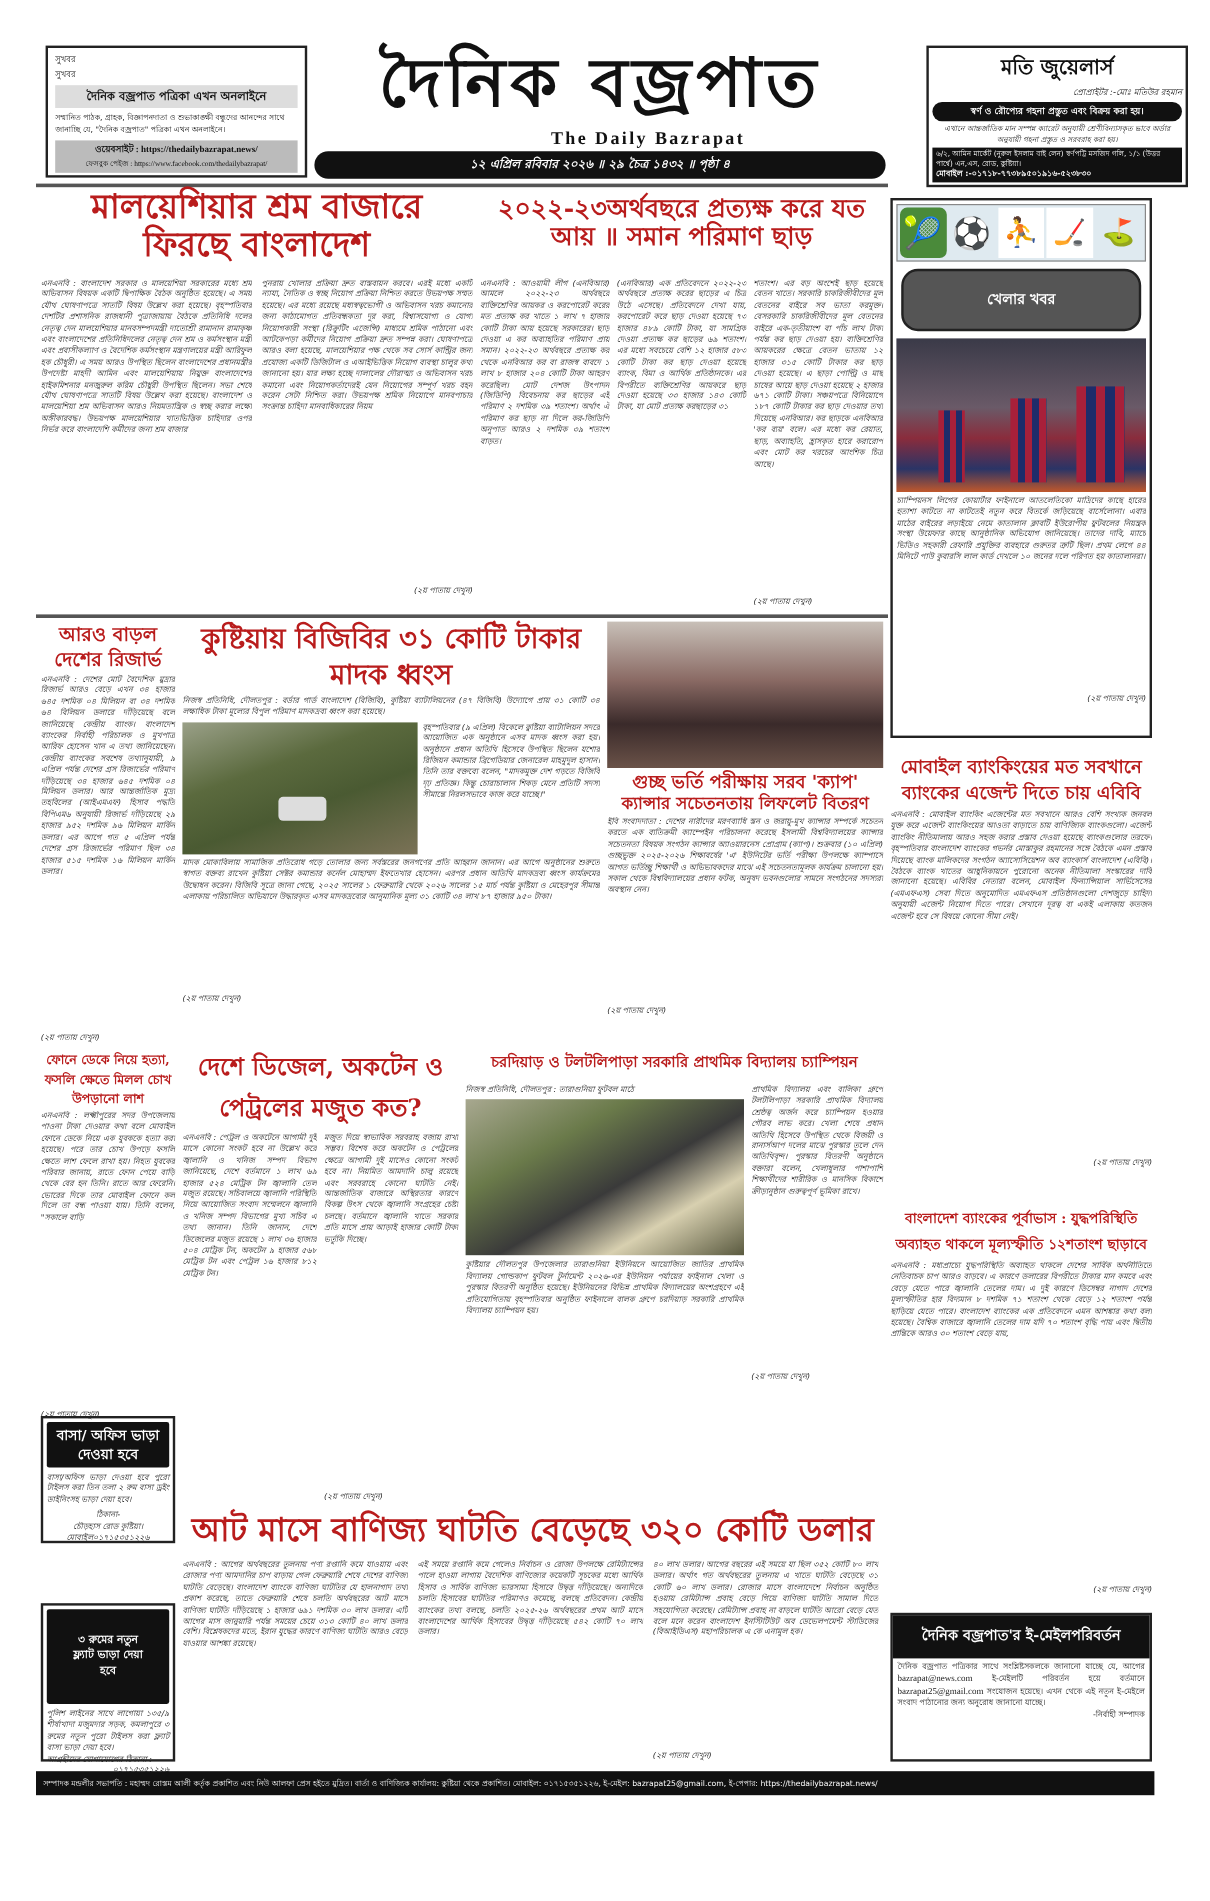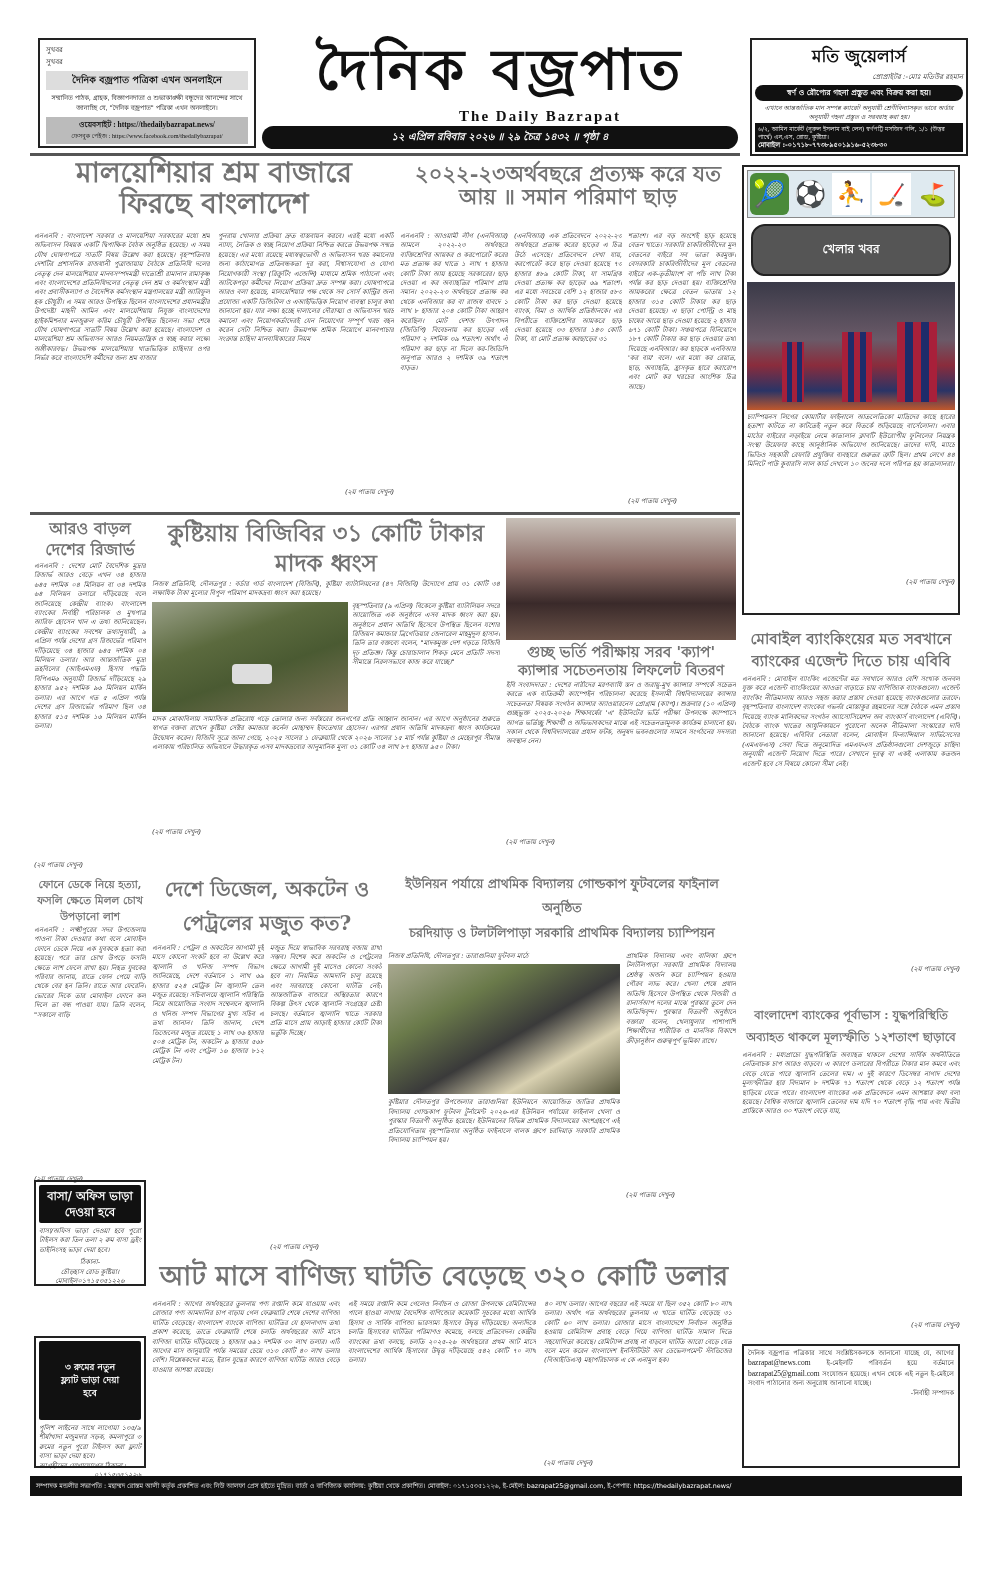--- a/index.html
+++ b/index.html
@@ -1,51 +1,51 @@
 <!DOCTYPE html>
 <html><head>
 <meta charset="utf-8">
 <style>
   * { box-sizing: border-box; margin: 0; padding: 0; }
   html, body { width: 1008px; height: 1584px; background: #fff; overflow: hidden; }
   body { font-family: "DejaVu Sans", sans-serif; color: #111; position: relative; }
   .abs { position: absolute; }
   .body-text { font-size: 6.6px; line-height: 9.4px; color: #222; text-align: justify; font-style: italic; }
   .col { overflow: hidden; }
-  .hl { font-family: "DejaVu Serif", serif; font-weight: bold; color: #737373; text-align: center; line-height: 1.1; }
+  .hl { font-family: "DejaVu Serif", serif; font-weight: bold; color: #b91c1c; text-align: center; line-height: 1.1; }
   .rule { background: #555; height: 3px; }
   .box { border: 2px solid #222; }
   .photo { background: linear-gradient(135deg, #6b5a44 0%, #8a7a5c 40%, #5d6b3e 70%, #3e4a2a 100%); }
   .black-pill { background: #111; color: #fff; border-radius: 12px; text-align: center; font-weight: bold; }
   .grey-pill { background: #555; color: #fff; border-radius: 14px; border: 2px solid #222; text-align: center; font-weight: bold; }
   .see-more { font-style: italic; }
 </style>
 </head>
 <body>
 
 <div class="abs box" style="left:38px;top:38px;width:218px;height:110px;padding:4px 6px;">
   <div style="display:flex;justify-content:space-around;font-size:7px;flex-direction:column;">
     <span>সুখবর</span>
     <span>সুখবর</span>
   </div>
   <div style="background:#ddd;font-weight:bold;font-size:9.5px;text-align:center;padding:2px 0;margin:3px 0;">দৈনিক বজ্রপাত পত্রিকা এখন অনলাইনে</div>
-  <div style="font-size:6.4px;line-height:10px;text-align:center;">সম্মানিত পাঠক, গ্রাহক, বিজ্ঞাপনদাতা ও শুভাকাঙ্ক্ষী বন্ধুদের আনন্দের সাথে জানাচ্ছি যে, "দৈনিক বজ্রপাত" পত্রিকা এখন অনলাইনে।</div>
+  <div style="font-size:6.4px;line-height:10px;text-align:left;">সম্মানিত পাঠক, গ্রাহক, বিজ্ঞাপনদাতা ও শুভাকাঙ্ক্ষী বন্ধুদের আনন্দের সাথে জানাচ্ছি যে, "দৈনিক বজ্রপাত" পত্রিকা এখন অনলাইনে।</div>
   <div style="background:#bbb;margin-top:4px;padding:2px 0;text-align:center;">
     <div style="font-size:7.5px;font-weight:bold;font-family:'Liberation Serif',serif;">ওয়েবসাইট : https://thedailybazrapat.news/</div>
     <div style="font-size:6.2px;font-family:'Liberation Serif',serif;">ফেসবুক পেইজ : https://www.facebook.com/thedailybazrapat/</div>
   </div>
 </div>
 
 <div class="abs" style="left:262px;top:30px;width:476px;height:120px;">
   <div style="font-family:'DejaVu Serif',serif;font-weight:bold;font-size:56px;text-align:center;line-height:78px;letter-spacing:4px;">দৈনিক বজ্রপাত</div>
   <div style="font-family:'Liberation Serif',serif;font-weight:bold;font-size:15px;text-align:center;letter-spacing:2px;line-height:16px;margin-left:80px;">The Daily Bazrapat</div>
   <div class="black-pill" style="font-size:10px;font-style:italic;padding:3px 0;margin-top:2px;border-radius:14px;">১২ এপ্রিল রবিবার ২০২৬ ॥ ২৯ চৈত্র ১৪৩২ ॥ পৃষ্ঠা ৪</div>
 </div>
 
-<div class="abs box" style="left:750px;top:38px;width:218px;height:118px;padding:3px;">
+<div class="abs box" style="left:772px;top:38px;width:218px;height:118px;padding:3px;">
   <div style="font-family:'DejaVu Serif',serif;font-weight:bold;font-size:17px;text-align:center;">মতি জুয়েলার্স</div>
   <div style="font-size:7px;text-align:right;font-style:italic;">প্রোপ্রাইটর :-মোঃ মতিউর রহমান</div>
   <div class="black-pill" style="font-size:7.5px;padding:2px;margin:2px 0;">স্বর্ণ ও রৌপ্যের গহনা প্রস্তুত এবং বিক্রয় করা হয়।</div>
   <div style="font-size:6.2px;line-height:9px;text-align:center;font-style:italic;">এখানে আন্তর্জাতিক মান সম্পন্ন ক্যারেট অনুযায়ী শ্রেণীবিন্যাসকৃত ভাবে অর্ডার অনুযায়ী গহনা প্রস্তুত ও সরবরাহ করা হয়।</div>
   <div style="background:#111;color:#fff;padding:2px 3px;margin-top:2px;">
     <div style="font-size:6px;line-height:8px;">৬/২, আমিন মার্কেট (নুরুল ইসলাম বাই লেন) স্বর্ণপট্টি মসজিদ গলি, ১/১ (উত্তর পার্শ্বে) এন,এস, রোড, কুষ্টিয়া।</div>
     <div style="font-size:6.6px;line-height:9px;font-weight:bold;">মোবাইল :-০১৭১৮-৭৭৩৮৯৫০১৯১৬-৫২৩৮৩০</div>
   </div>
 </div>
 
@@ -138,21 +138,20 @@
   <div style="display:flex;gap:6px;margin-top:4px;">
     <div class="col body-text" style="width:112px;height:300px;">এনএনবি : পেট্রল ও অকটেনে আগামী দুই মাসে কোনো সংকট হবে না উল্লেখ করে জ্বালানি ও খনিজ সম্পদ বিভাগ জানিয়েছে, দেশে বর্তমানে ১ লাখ ৬৯ হাজার ৫২৪ মেট্রিক টন জ্বালানি তেল মজুত রয়েছে। সচিবালয়ে জ্বালানি পরিস্থিতি নিয়ে আয়োজিত সংবাদ সম্মেলনে জ্বালানি ও খনিজ সম্পদ বিভাগের মুখ্য সচিব এ তথ্য জানান। তিনি জানান, দেশে ডিজেলের মজুত রয়েছে ১ লাখ ৩৬ হাজার ৫০৪ মেট্রিক টন, অকটেন ৯ হাজার ৫৬৮ মেট্রিক টন এবং পেট্রল ১৬ হাজার ৮১২ মেট্রিক টন।</div>
     <div class="col" style="width:112px;">
       <div class="body-text col" style="height:290px;">মজুত দিয়ে স্বাভাবিক সরবরাহ বজায় রাখা সম্ভব। বিশেষ করে অকটেন ও পেট্রলের ক্ষেত্রে আগামী দুই মাসেও কোনো সংকট হবে না। নিয়মিত আমদানি চালু রয়েছে এবং সরবরাহে কোনো ঘাটতি নেই। আন্তর্জাতিক বাজারে অস্থিরতার কারণে বিকল্প উৎস থেকে জ্বালানি সংগ্রহের চেষ্টা চলছে। বর্তমানে জ্বালানি খাতে সরকার প্রতি মাসে প্রায় আড়াই হাজার কোটি টাকা ভর্তুকি দিচ্ছে।</div>
       <span class="body-text see-more">(২য় পাতায় দেখুন)</span>
     </div>
   </div>
 </div>
 
 <div class="abs" style="left:388px;top:872px;width:348px;height:380px;">
-  <div class="hl" style="font-size:12.5px;line-height:24px;">ইউনিয়ন পর্যায়ে প্রাথমিক বিদ্যালয় গোল্ডকাপ ফুটবলের ফাইনাল অনুষ্ঠিত</div>
   <div class="hl" style="font-size:12.5px;line-height:26px;">চরদিয়াড় ও টলটলিপাড়া সরকারি প্রাথমিক বিদ্যালয় চ্যাম্পিয়ন</div>
   <div style="display:flex;gap:6px;margin-top:6px;">
     <div style="width:232px;">
       <div class="body-text">নিজস্ব প্রতিনিধি, দৌলতপুর : তারাগুনিয়া ফুটবল মাঠে</div>
       <div class="photo" style="height:130px;margin-top:3px;background:linear-gradient(150deg,#a8a890 0%,#6a7a4a 30%,#3a3a3a 55%,#d8d0b0 75%,#5a5a40 100%);"></div>
       <div class="body-text col" style="height:86px;margin-top:4px;">কুষ্টিয়ার দৌলতপুর উপজেলার তারাগুনিয়া ইউনিয়নে আয়োজিত জাতির প্রাথমিক বিদ্যালয় গোল্ডকাপ ফুটবল টুর্নামেন্ট ২০২৬-এর ইউনিয়ন পর্যায়ের ফাইনাল খেলা ও পুরস্কার বিতরণী অনুষ্ঠিত হয়েছে। ইউনিয়নের বিভিন্ন প্রাথমিক বিদ্যালয়ের অংশগ্রহণে এই প্রতিযোগিতায় বৃহস্পতিবার অনুষ্ঠিত ফাইনালে বালক গ্রুপে চরদিয়াড় সরকারি প্রাথমিক বিদ্যালয় চ্যাম্পিয়ন হয়।</div>
     </div>
     <div style="width:110px;">
       <div class="body-text col" style="height:230px;">প্রাথমিক বিদ্যালয় এবং বালিকা গ্রুপে টলটলিপাড়া সরকারি প্রাথমিক বিদ্যালয় শ্রেষ্ঠত্ব অর্জন করে চ্যাম্পিয়ন হওয়ার গৌরব লাভ করে। খেলা শেষে প্রধান অতিথি হিসেবে উপস্থিত থেকে বিজয়ী ও রানার্সআপ দলের মাঝে পুরস্কার তুলে দেন অতিথিবৃন্দ। পুরস্কার বিতরণী অনুষ্ঠানে বক্তারা বলেন, খেলাধুলার পাশাপাশি শিক্ষার্থীদের শারীরিক ও মানসিক বিকাশে ক্রীড়ানুষ্ঠান গুরুত্বপূর্ণ ভূমিকা রাখে।</div>
       <span class="body-text see-more">(২য় পাতায় দেখুন)</span>
@@ -188,20 +187,21 @@
     <div class="col body-text" style="width:188px;height:160px;">এনএনবি : আগের অর্থবছরের তুলনায় পণ্য রপ্তানি কমে যাওয়ায় এবং রোজার পণ্য আমদানির চাপ বাড়ায় গেল ফেব্রুয়ারি শেষে দেশের বাণিজ্য ঘাটতি বেড়েছে। বাংলাদেশ ব্যাংকে বাণিজ্য ঘাটতির যে হালনাগাদ তথ্য প্রকাশ করেছে, তাতে ফেব্রুয়ারি শেষে চলতি অর্থবছরের আট মাসে বাণিজ্য ঘাটতি দাঁড়িয়েছে ১ হাজার ৬৯১ দশমিক ৩০ লাখ ডলার। এটি আগের মাস জানুয়ারি পর্যন্ত সময়ের চেয়ে ৩১৩ কোটি ৪০ লাখ ডলার বেশি। বিশ্লেষকদের মতে, ইরান যুদ্ধের কারণে বাণিজ্য ঘাটতি আরও বেড়ে যাওয়ার আশঙ্কা রয়েছে।</div>
     <div class="col body-text" style="width:188px;height:160px;">এই সময়ে রপ্তানি কমে গেলেও নির্বাচন ও রোজা উপলক্ষে রেমিট্যান্সের পালে হাওয়া লাগায় বৈদেশিক বাণিজ্যের কয়েকটি সূচকের মধ্যে আর্থিক হিসাব ও সার্বিক বাণিজ্য ভারসাম্য হিসাবে উদ্বৃত্ত দাঁড়িয়েছে। অন্যদিকে চলতি হিসাবের ঘাটতির পরিমাণও কমেছে, বলছে প্রতিবেদন। কেন্দ্রীয় ব্যাংকের তথ্য বলছে, চলতি ২০২৫-২৬ অর্থবছরের প্রথম আট মাসে বাংলাদেশের আর্থিক হিসাবের উদ্বৃত্ত দাঁড়িয়েছে ৫৪২ কোটি ৭০ লাখ ডলার।</div>
     <div class="col" style="width:188px;">
       <div class="body-text col" style="height:150px;">৪০ লাখ ডলার। আগের বছরের এই সময়ে যা ছিল ৩৫২ কোটি ৮০ লাখ ডলার। অর্থাৎ গত অর্থবছরের তুলনায় এ খাতে ঘাটতি বেড়েছে ৩১ কোটি ৬০ লাখ ডলার। রোজার মাসে বাংলাদেশে নির্বাচন অনুষ্ঠিত হওয়ায় রেমিট্যান্স প্রবাহ বেড়ে গিয়ে বাণিজ্য ঘাটতি সামাল দিতে সহযোগিতা করেছে। রেমিট্যান্স প্রবাহ না বাড়লে ঘাটতি আরো বেড়ে যেত বলে মনে করেন বাংলাদেশ ইনস্টিটিউট অব ডেভেলপমেন্ট স্টাডিজের (বিআইডিএস) মহাপরিচালক এ কে এনামুল হক।</div>
       <span class="body-text see-more">(২য় পাতায় দেখুন)</span>
     </div>
   </div>
 </div>
 
 <div class="abs box" style="left:742px;top:1344px;width:218px;height:124px;">
+  <div style="background:#111;color:#fff;font-family:'DejaVu Serif',serif;font-weight:bold;font-size:12px;text-align:center;padding:8px 2px;">দৈনিক বজ্রপাত'র ই-মেইলপরিবর্তন</div>
   <div class="body-text" style="padding:3px 4px;font-style:normal;">
     <span>দৈনিক বজ্রপাত পত্রিকার সাথে সংশ্লিষ্টসকলকে জানানো যাচ্ছে যে, আগের</span>
     <span style="font-family:'Liberation Serif',serif;font-size:7.5px;">bazrapat@news.com</span>
     <span>ই-মেইলটি পরিবর্তন হয়ে বর্তমানে</span>
     <span style="font-family:'Liberation Serif',serif;font-size:7.5px;">bazrapat25@gmail.com</span>
     <span>সংযোজন হয়েছে। এখন থেকে এই নতুন ই-মেইলে সংবাদ পাঠানোর জন্য অনুরোধ জানানো যাচ্ছে।</span>
     <div style="text-align:right;">-নির্বাহী সম্পাদক</div>
   </div>
 </div>
 

